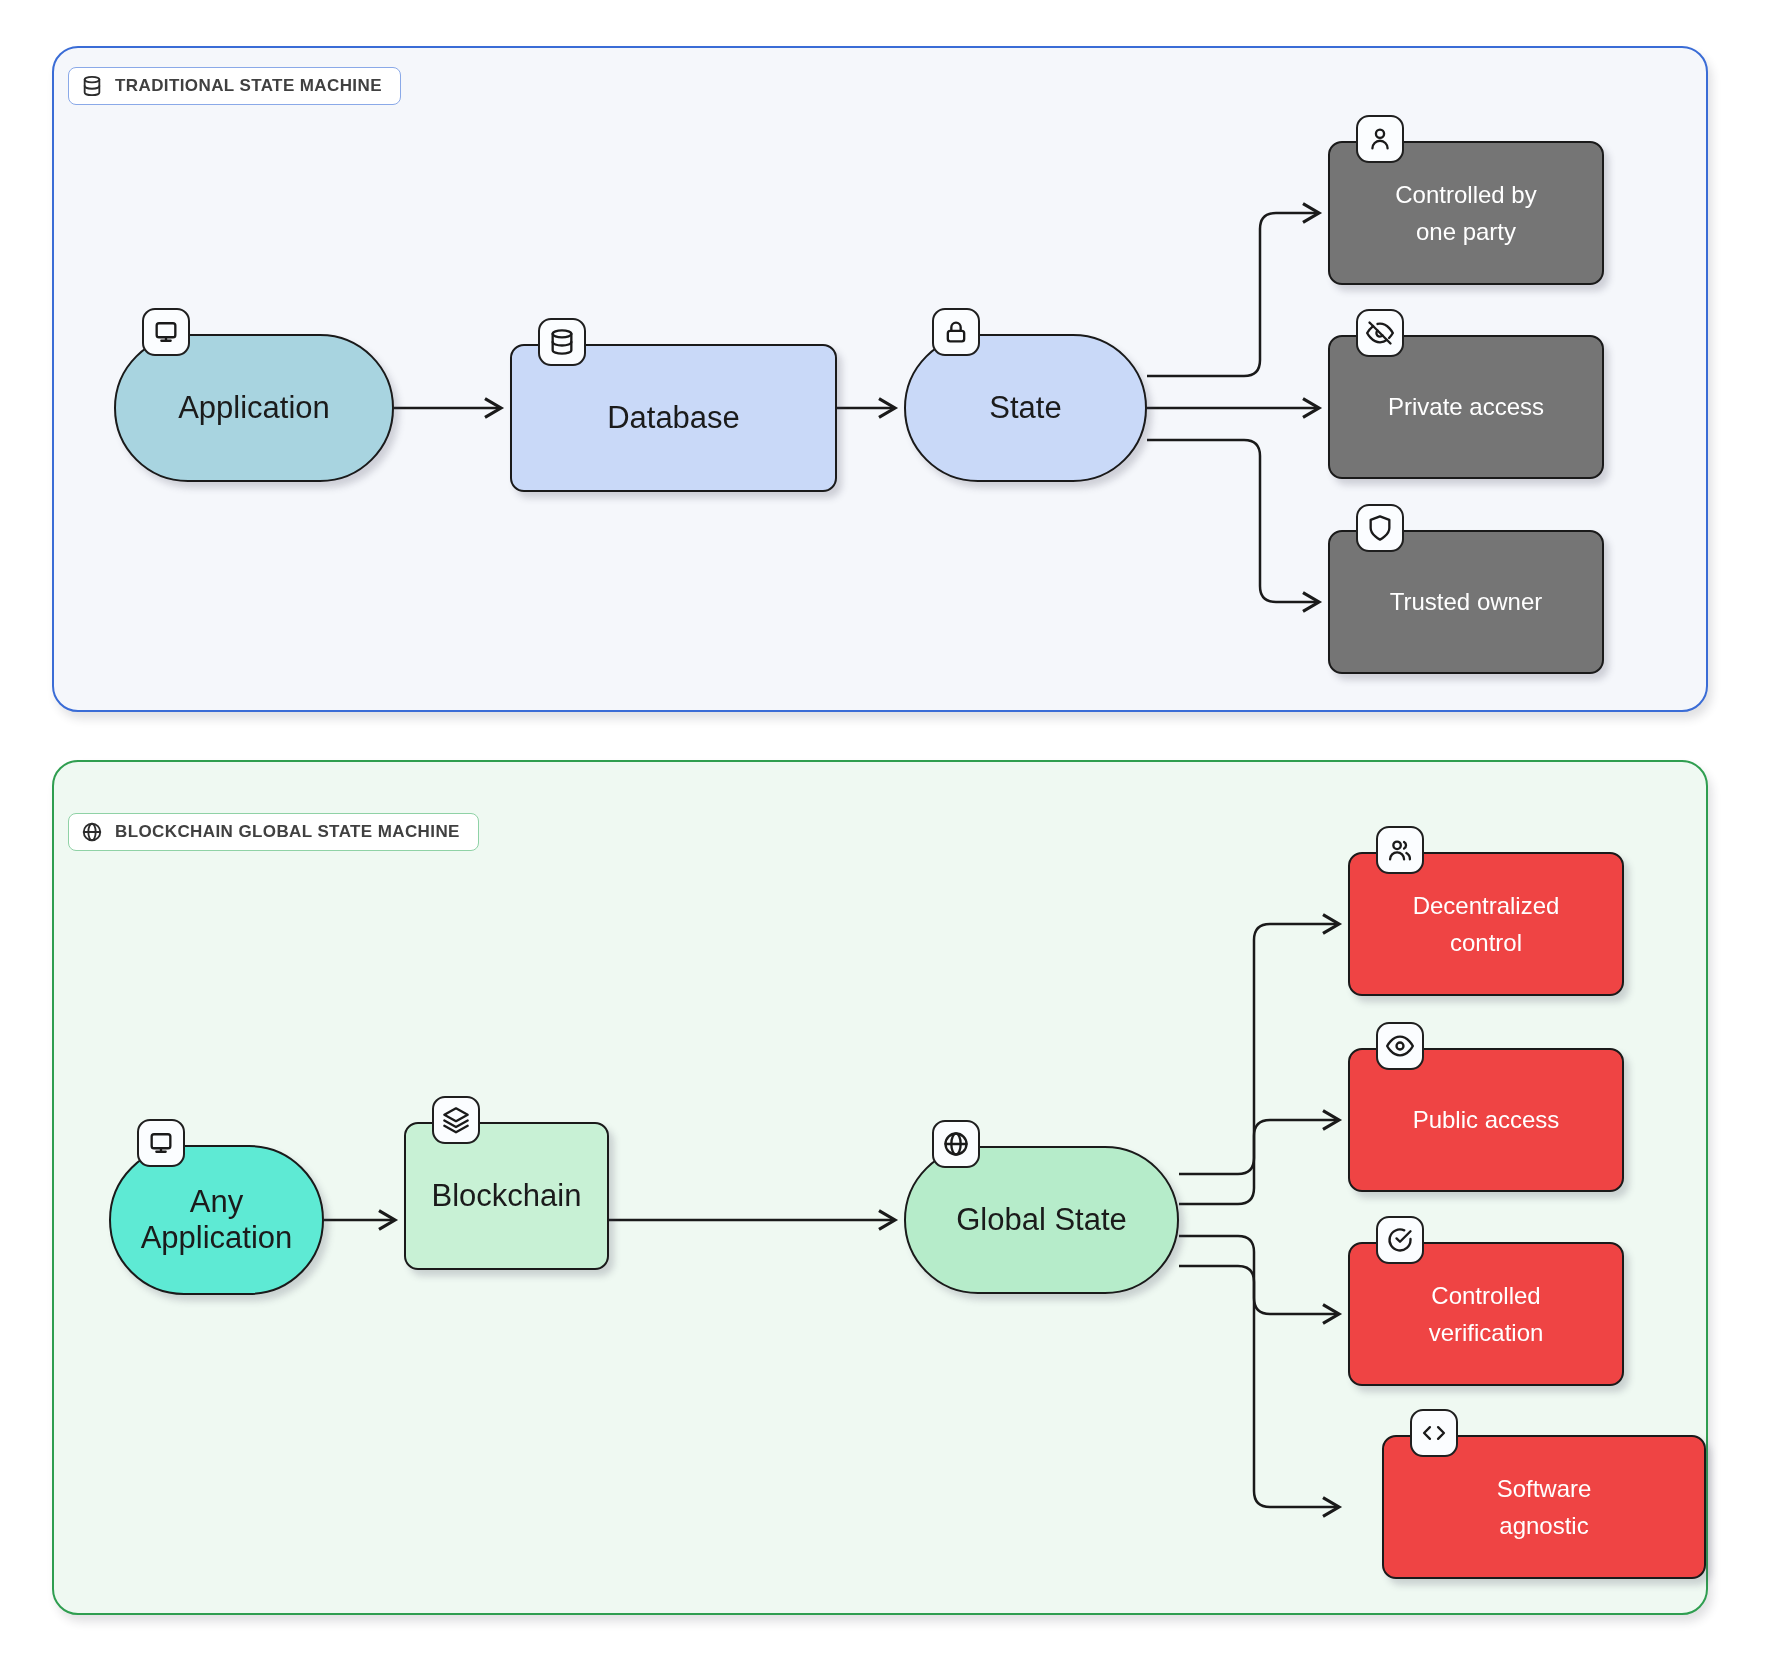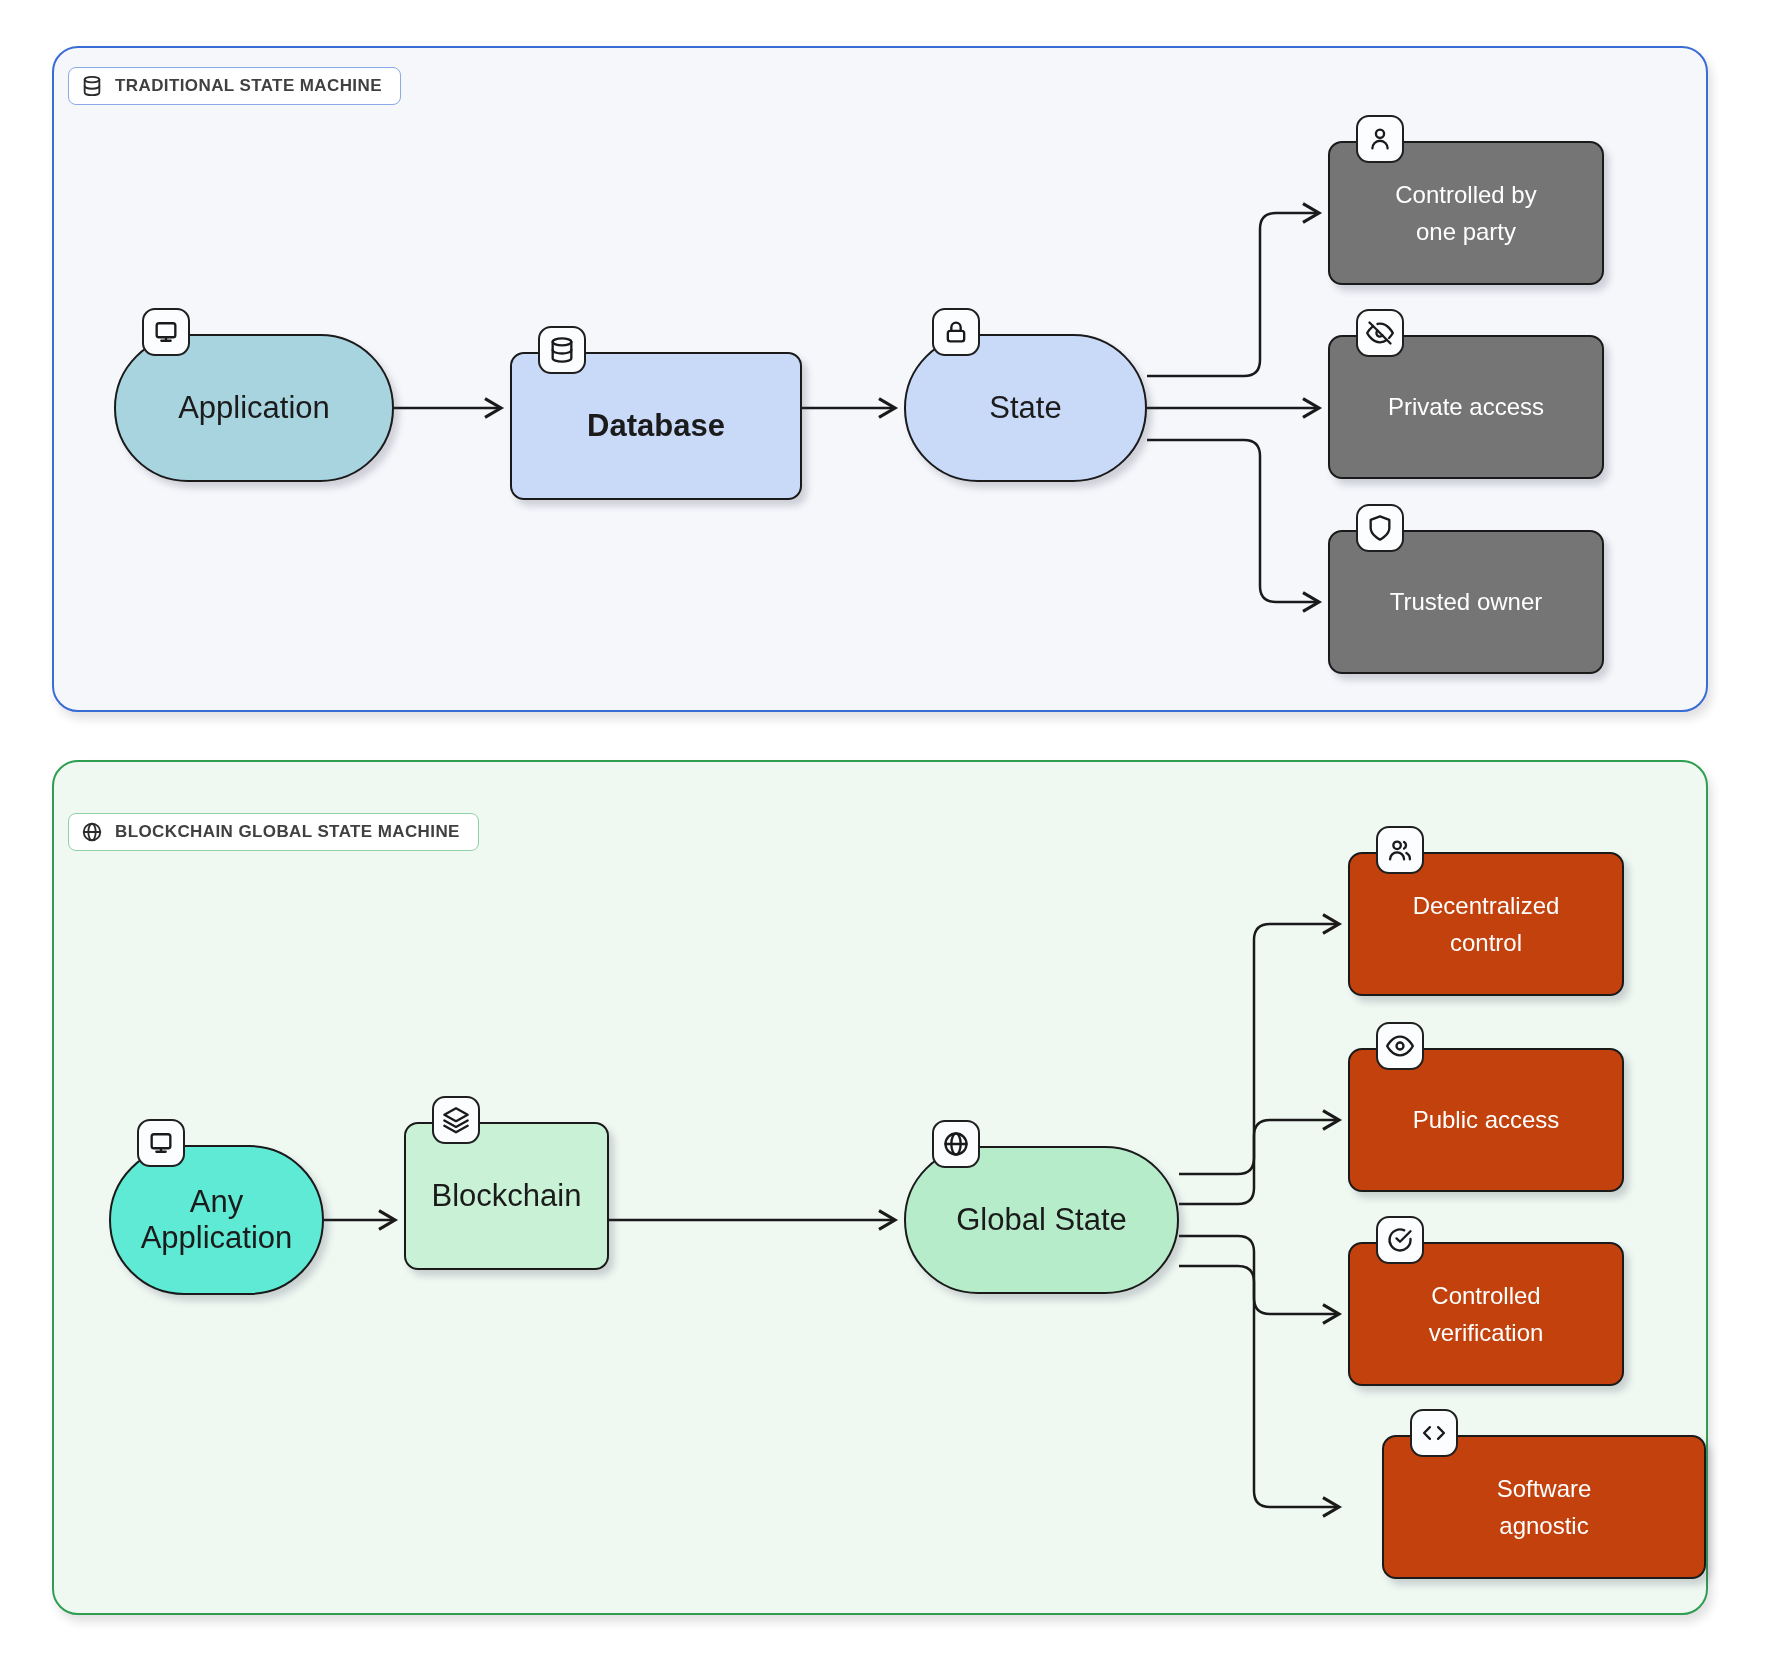--- a/index.html
+++ b/index.html
@@ -55,21 +55,21 @@
   .dark { color: #ffffff; font-size: 24px; line-height: 1.55; }
   .dark .nlabel { max-width: 172px; }
   .nlabel { display: inline-block; }
 
   .fill-app    { background: #a8d4e0; }
   .fill-peri   { background: #c9d9f8; }
   .fill-gray   { background: #757575; border-radius: 14px; }
   .fill-anyapp { background: #5eead4; }
   .fill-chain  { background: #c8f1d5; }
   .fill-mint   { background: #b6ecca; }
-  .fill-teal   { background: #c2410c; }
+  .fill-teal   { background: #ef4444; }
 
   .badge {
     position: absolute; left: 26px; top: -28px;
     width: 48px; height: 48px;
     background: #fbfdff;
     border: 2.5px solid #1f1f1f;
     border-radius: 13px;
     display: flex; align-items: center; justify-content: center;
   }
   .badge svg { display: block; }
@@ -107,21 +107,21 @@
     <span class="badge">
       <svg width="28" height="28" viewBox="0 0 24 24" fill="none" stroke="#1a1a1a" stroke-width="2" stroke-linecap="round" stroke-linejoin="round">
         <rect x="4" y="4.5" width="16" height="12" rx="2"></rect>
           <line x1="12" y1="16.5" x2="12" y2="19.5"></line>
           <line x1="8" y1="19.5" x2="16" y2="19.5"></line>
       </svg>
     </span>
     <span class="nlabel">Application</span>
   </div>
 
-  <div class="node rect fill-peri" style="left:456px; top:304px; width:292px; height:148px;font-weight:bold;">
+  <div class="node rect fill-peri" style="left:456px; top:296px; width:327px; height:148px;">
     <span class="badge">
       <svg width="28" height="28" viewBox="0 0 24 24" fill="none" stroke="#1a1a1a" stroke-width="2" stroke-linecap="round" stroke-linejoin="round">
         <ellipse cx="12" cy="5" rx="8" ry="3"></ellipse>
           <path d="M4 5v14a8 3 0 0 0 16 0V5"></path>
           <path d="M4 12a8 3 0 0 0 16 0"></path>
       </svg>
     </span>
     <span class="nlabel">Database</span>
   </div>
 

